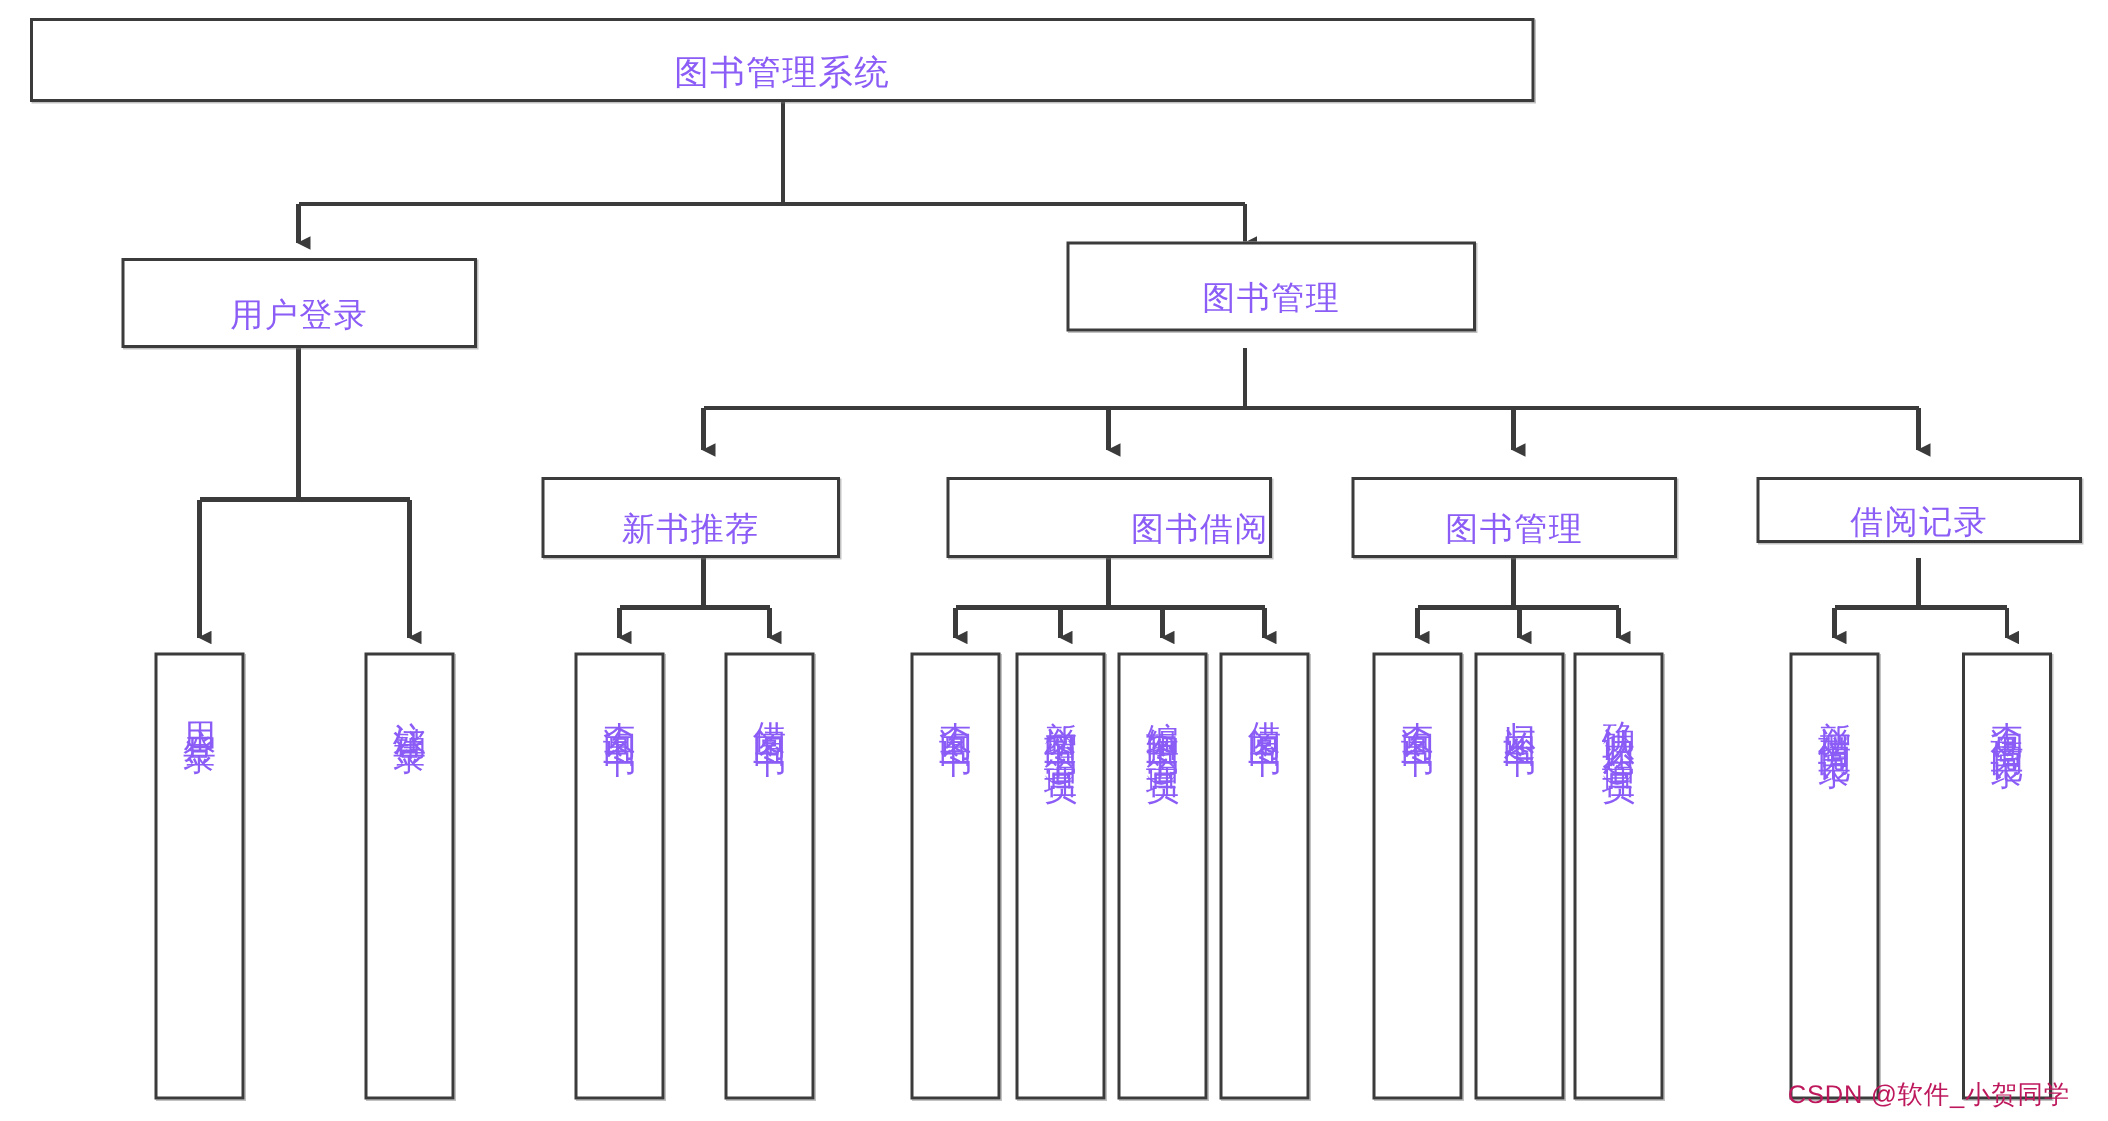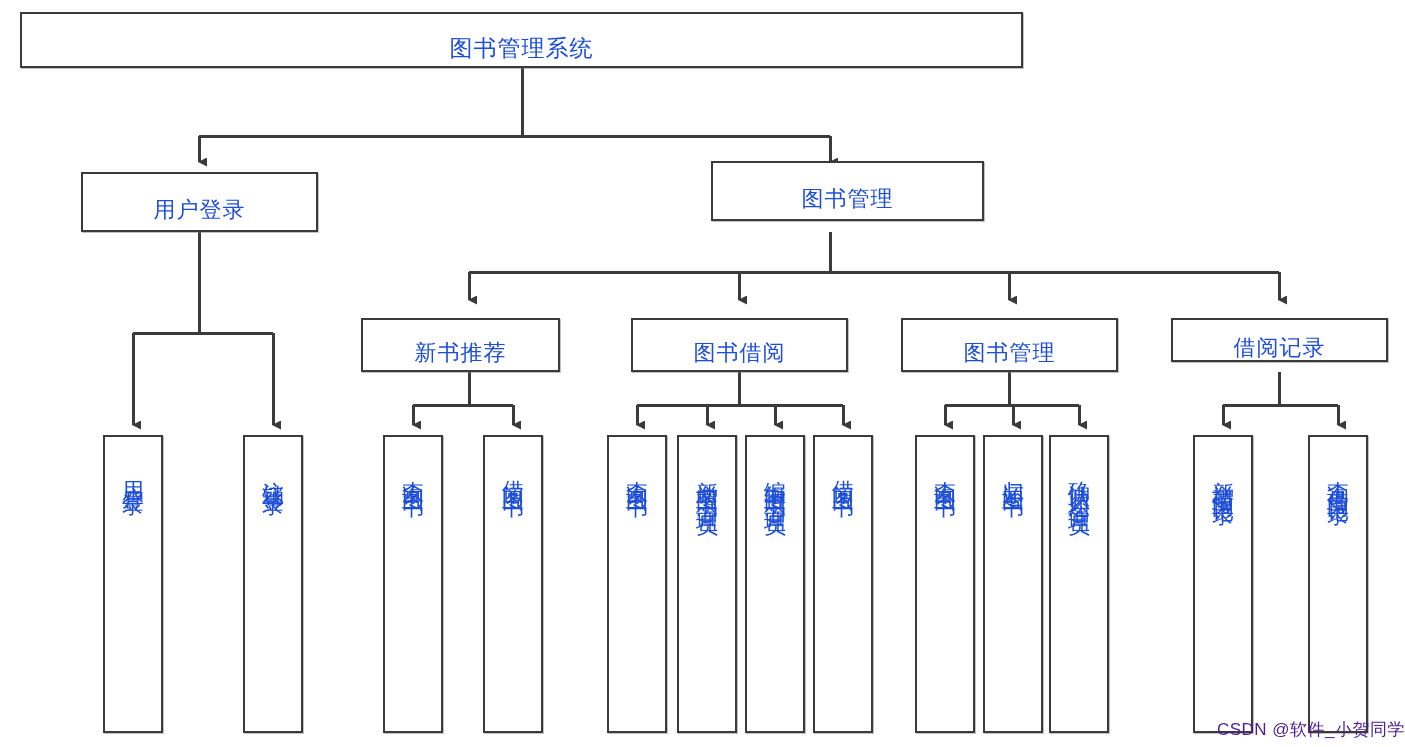--- a/index.html
+++ b/index.html
@@ -30,21 +30,21 @@
     position: absolute;
     box-sizing: border-box;
     background: #ffffff;
     border: 2px solid #3b3b3b;
     display: flex;
     align-items: center;
     justify-content: center;
     box-shadow: 1px 1px 0 rgba(120,120,120,0.45);
   }
   .node .node-label {
-    color: #1d4ed8;
+    color: #8b5cf6;
     letter-spacing: 1px;
     line-height: 1.15;
     text-align: center;
     white-space: nowrap;
     margin-top: 16px;
   }
   
   .node.level-1 .node-label {
     font-size: 23px;
   }
@@ -62,24 +62,24 @@
     font-size: 22px;
     writing-mode: vertical-rl;
     text-orientation: upright;
     letter-spacing: 5px;
     white-space: normal;
     line-height: 1;
     max-height: 275px;
   }
   #watermark {
     position: absolute;
-    right: 0;
+    right: 25px;
     bottom: 6px;
     font-size: 17px;
-    color: #4c1d95;
+    color: #be185d;
     letter-spacing: 0.5px;
     white-space: nowrap;
     user-select: none;
   }
 </style>
 </head>
 <body>
 
 <div id="diagram-root">
 
@@ -142,21 +142,21 @@
   </div>
 
   <div class="node level-2" style="left:711px; top:161px; width:273px; height:60px;">
     <span class="node-label">图书管理</span>
   </div>
 
   <div class="node level-3" style="left:361px; top:318px; width:199px; height:54px;">
     <span class="node-label">新书推荐</span>
   </div>
 
-  <div class="node level-3" style="left:631px; top:318px; width:217px; height:54px;">
+  <div class="node level-3" style="left:631px; top:318px; width:217px; height:54px;justify-content:flex-end;">
     <span class="node-label">图书借阅</span>
   </div>
 
   <div class="node level-3" style="left:901px; top:318px; width:217px; height:54px;">
     <span class="node-label">图书管理</span>
   </div>
 
   <div class="node level-3" style="left:1171px; top:318px; width:217px; height:44px;">
     <span class="node-label">借阅记录</span>
   </div>

